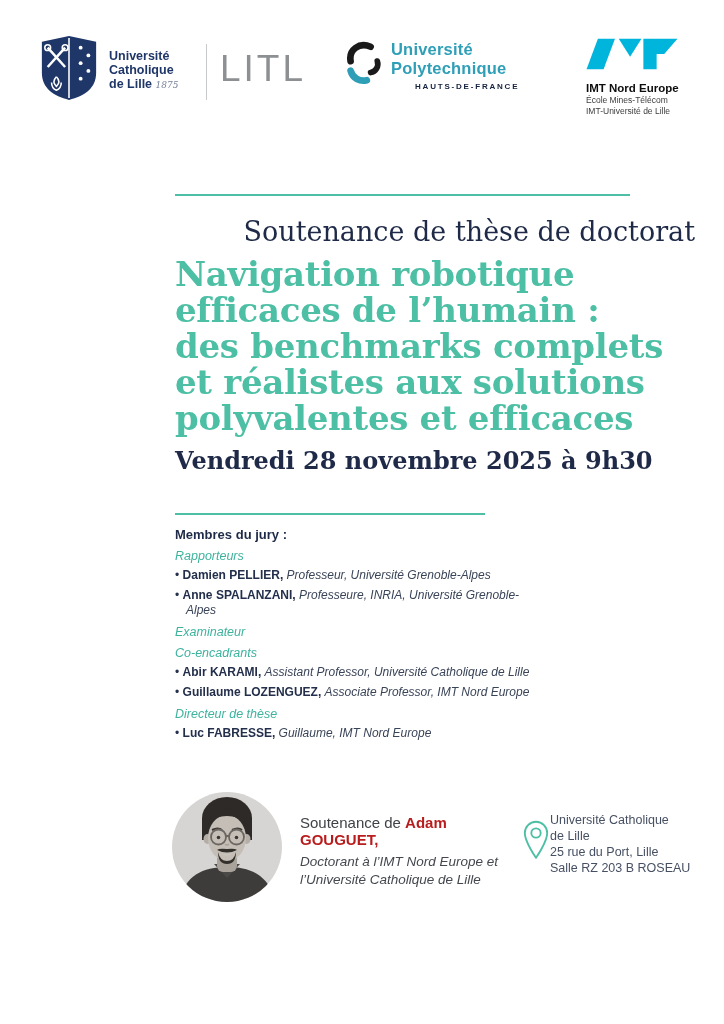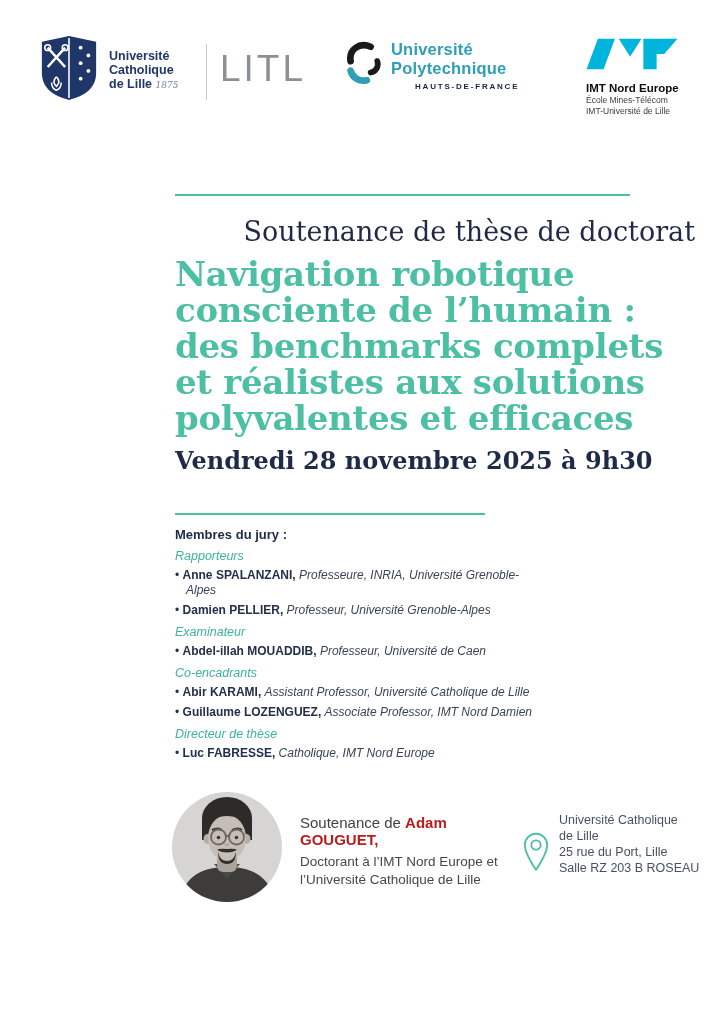--- a/index.html
+++ b/index.html
@@ -41,22 +41,22 @@
   .jury .member{margin:0 0 5px 0;padding-left:11px;text-indent:-11px;line-height:15px;color:#26324E;}
   .jury .member::before{content:"• ";}
   .jury .member b{color:#232F4B;}
   .jury .member i{color:#3A4458;font-weight:normal;}
 
   
   .photo{position:absolute;left:172px;top:792px;width:110px;height:110px;}
   .candidate{position:absolute;left:300px;top:814px;width:220px;color:#3f4348;}
   .candidate .line1{font-size:15px;}
   .candidate .line1 b{color:#b91c1c;}
-  .candidate .sub{font-size:13.5px;line-height:18px;margin-top:5px;color:#44484e;}
-  .location{position:absolute;left:522px;top:808px;display:flex;gap:9px;align-items:flex-end;}
+  .candidate .sub{font-style:italic;font-size:13.5px;line-height:18px;margin-top:5px;color:#44484e;}
+  .location{position:absolute;left:522px;top:808px;display:flex;align-items:center;}
   .loc-text{font-size:12.5px;color:#475063;line-height:16px;padding-top:4px;}
 </style>
 </head>
 <body>
 
 <div class="poster">
 
   <div class="ucl">
     <span>
       <svg width="62" height="68" viewBox="0 0 64 70">
@@ -111,61 +111,57 @@
     </span>
     <div class="imt-name">IMT Nord Europe</div>
     <div class="imt-sub">École Mines-Télécom</div>
     <div class="imt-sub">IMT-Université de Lille</div>
   </div>
 
   <div class="rule1"></div>
   <div class="kicker">Soutenance de thèse de doctorat</div>
   <div class="main-title">
     <div>Navigation robotique</div>
-    <div>consciente de l’humain :</div>
+    <div>efficaces de l’humain :</div>
     <div>des benchmarks complets</div>
     <div>et réalistes aux solutions</div>
     <div>polyvalentes et efficaces</div>
   </div>
   <div class="date">Vendredi 28 novembre 2025 à 9h30</div>
 
   <div class="rule2"></div>
   <div class="jury">
     <h3>Membres du jury :</h3>
 
     <div class="role">Rapporteurs</div>
     <div class="member">
+      <b>Damien PELLIER,</b>
+      <i>Professeur, Université Grenoble-Alpes</i>
+    </div>
+    <div class="member">
       <b>Anne SPALANZANI,</b>
       <i>Professeure, INRIA, Université Grenoble-Alpes</i>
     </div>
-    <div class="member">
-      <b>Damien PELLIER,</b>
-      <i>Professeur, Université Grenoble-Alpes</i>
-    </div>
 
     <div class="role">Examinateur</div>
-    <div class="member">
-      <b>Abdel-illah MOUADDIB,</b>
-      <i>Professeur, Université de Caen</i>
-    </div>
 
     <div class="role">Co-encadrants</div>
     <div class="member">
       <b>Abir KARAMI,</b>
       <i>Assistant Professor, Université Catholique de Lille</i>
     </div>
     <div class="member">
       <b>Guillaume LOZENGUEZ,</b>
-      <i>Associate Professor, IMT Nord Damien</i>
+      <i>Associate Professor, IMT Nord Europe</i>
     </div>
 
     <div class="role">Directeur de thèse</div>
     <div class="member">
       <b>Luc FABRESSE,</b>
-      <i>Catholique, IMT Nord Europe</i>
+      <i>Guillaume, IMT Nord Europe</i>
     </div>
   </div>
 
   <div class="photo">
     <svg width="110" height="110" viewBox="0 0 110 110">
       <defs>
           <clipPath id="pc">
             <circle cx="55" cy="55" r="55"></circle>
           </clipPath>
         </defs>

